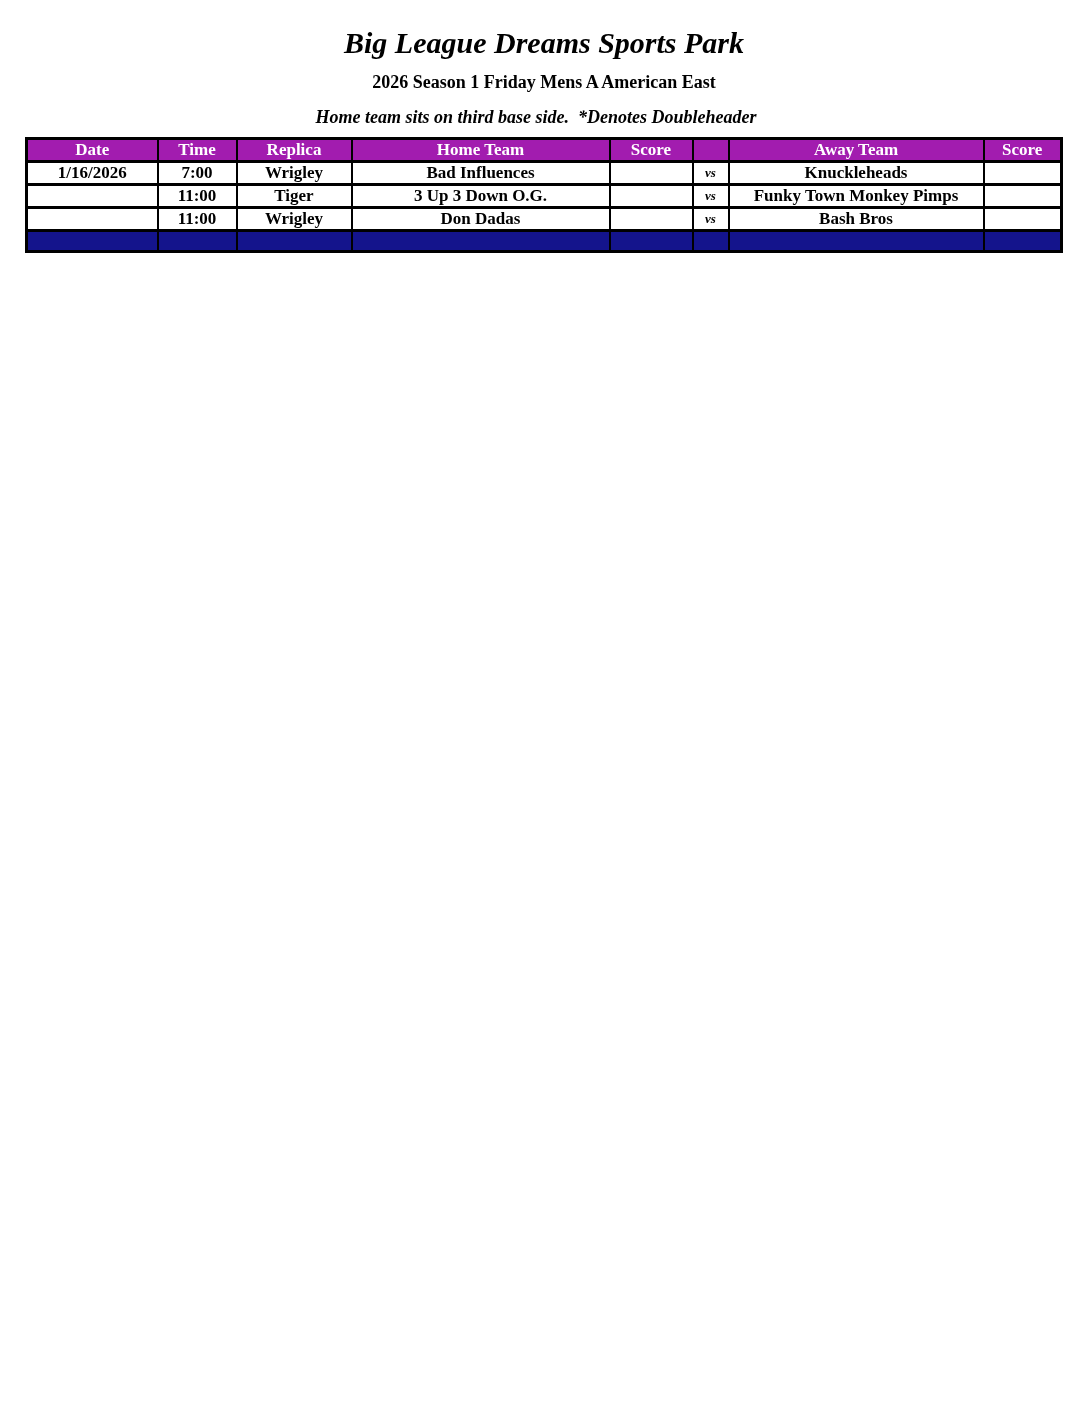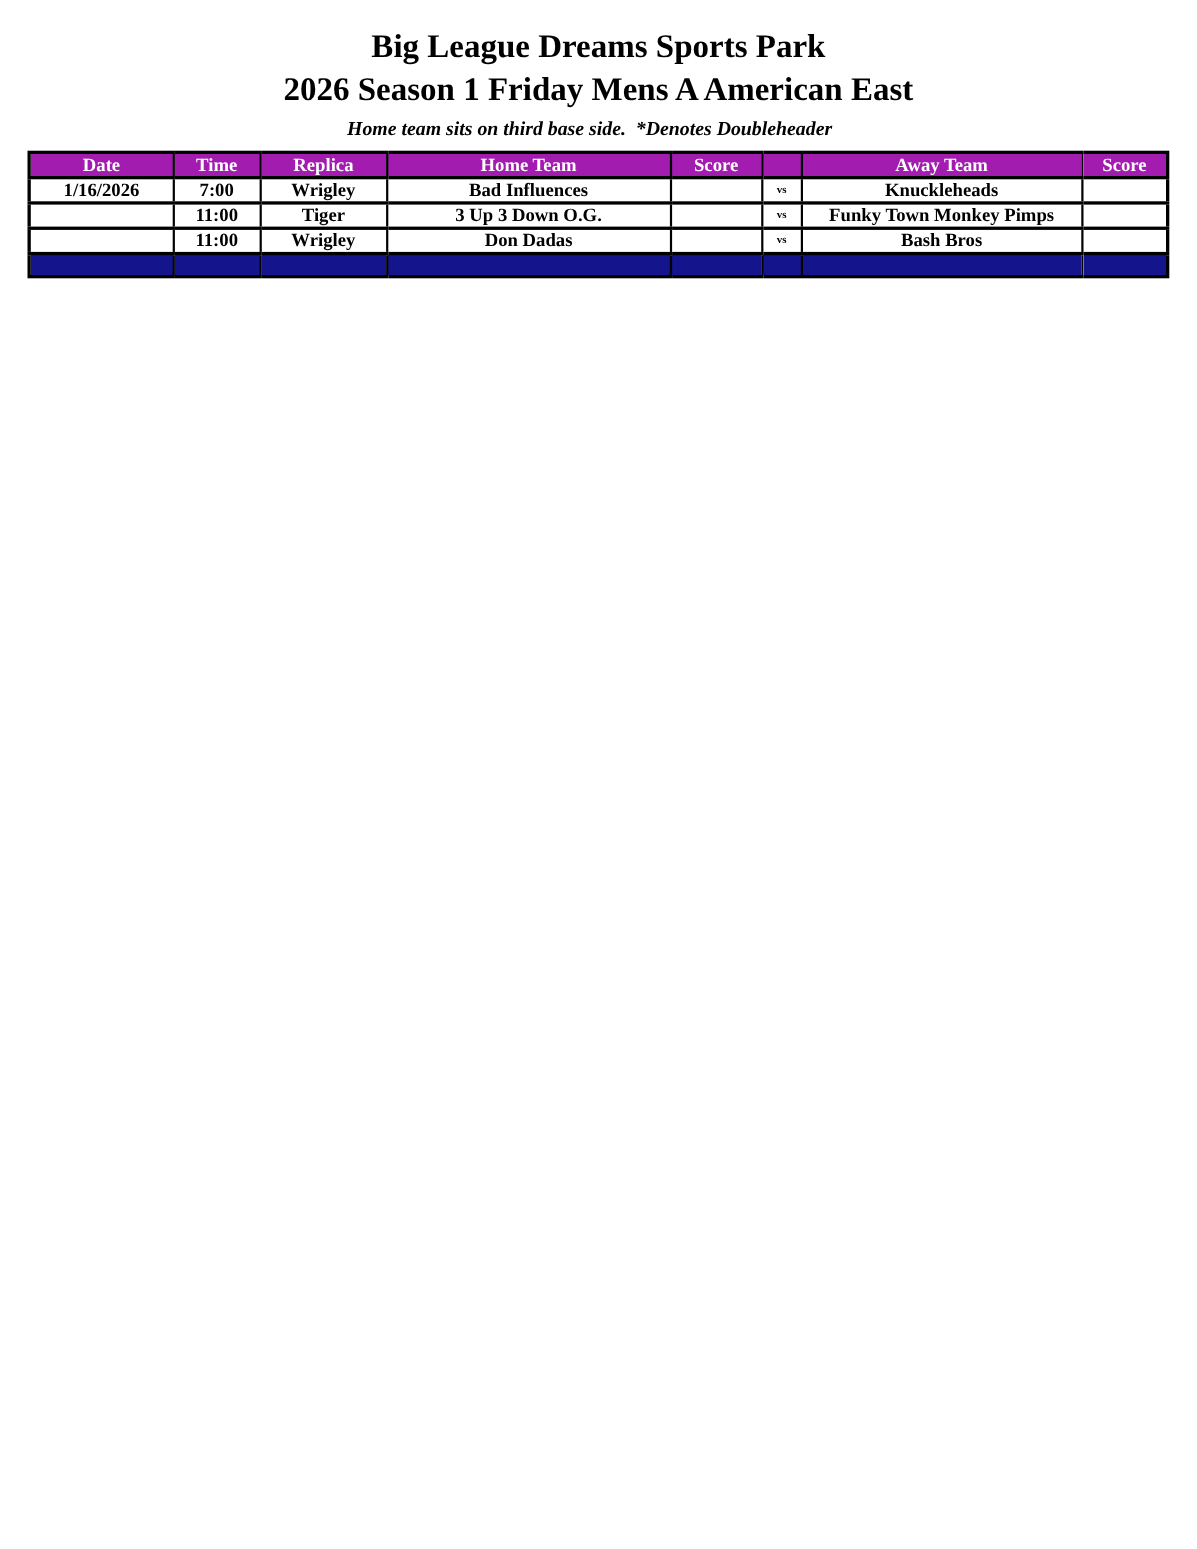--- a/index.html
+++ b/index.html
@@ -14,23 +14,24 @@
   }
   .header-block {
     text-align: center;
     padding-top: 25px;
   }
   .doc-title {
     font-size: 30px;
     line-height: 36px;
     font-weight: bold;
     margin: 0;
+    font-style: italic;
   }
   .doc-subtitle {
-    font-size: 30px;
+    font-size: 18px;
     line-height: 30px;
     font-weight: bold;
     margin: 6px 0 0 0;
   }
   .doc-note {
     font-size: 18px;
     line-height: 22px;
     font-weight: bold;
     font-style: italic;
     margin: 9px 16px 0 0;
@@ -57,21 +58,22 @@
     height: 22px;
     padding: 0 2px;
     overflow: hidden;
     white-space: nowrap;
   }
   table.schedule thead th {
     background: #a21caf;
     color: #ffffff;
   }
   table.schedule td.vs-cell {
-    font-size: 10px;
+    font-style: italic;
+    font-size: 13px;
   }
   table.schedule tr.footer-row td {
     background: #14148C;
     height: 21px;
   }
 </style>
 </head>
 <body>
 
 <div class="header-block">

